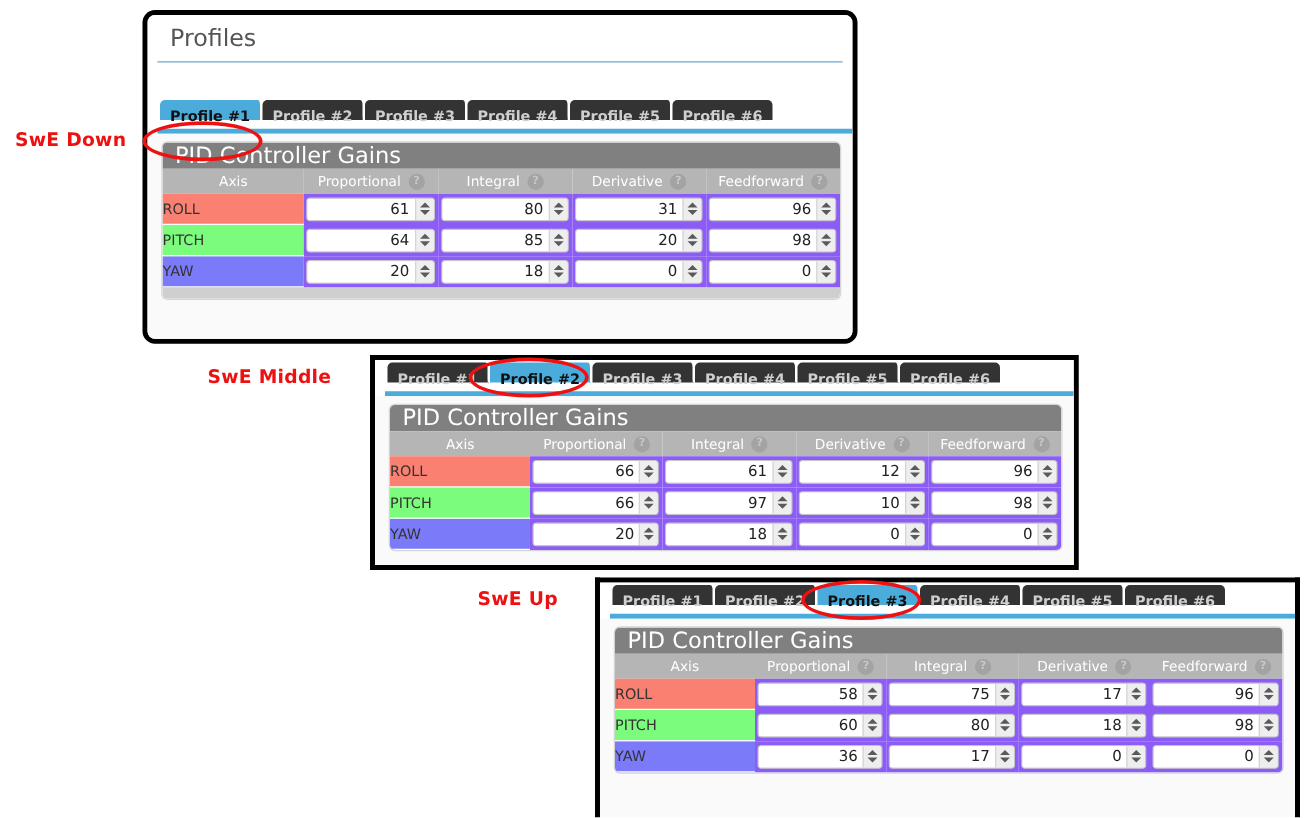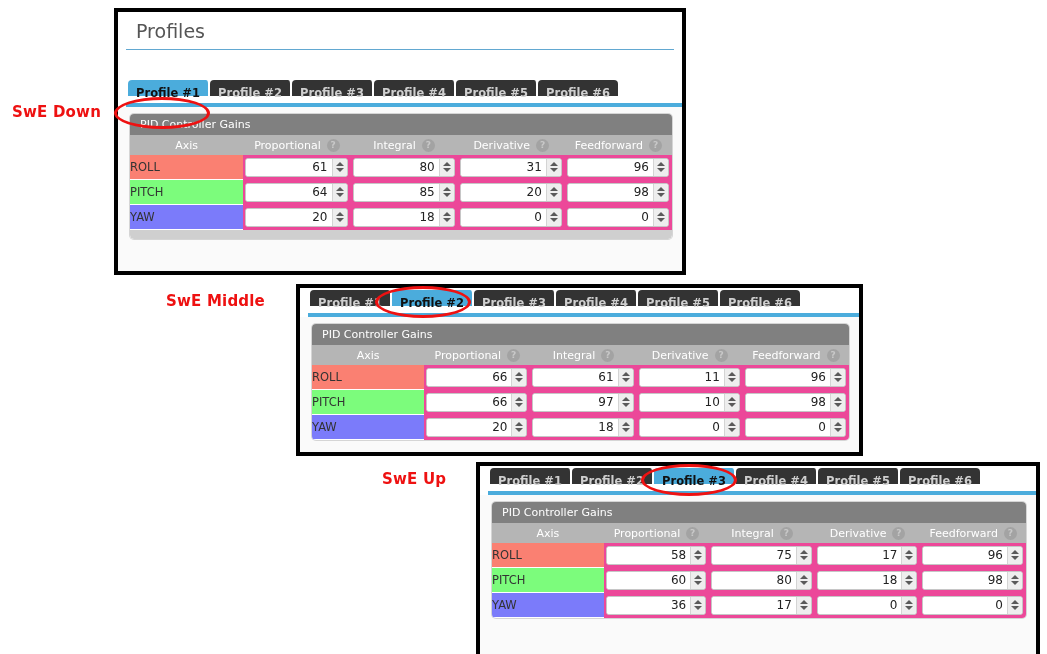--- a/index.html
+++ b/index.html
@@ -118,21 +118,21 @@
   .gbox {
     border-radius: 4px;
     overflow: hidden;
     background: #ffffff;
     box-shadow: 0 0 0 1px #d5d5d5;
   }
   .gbox-head {
     background: #808080;
     color: #ffffff;
     font-family: "DejaVu Sans", sans-serif;
-    font-size: 11px;
+    font-size: 18px;
     padding: 5px 0 6px 10px;
     height: 21px;
     box-sizing: border-box;
     line-height: 12px;
   }
 
   table.pid {
     border-collapse: collapse;
     width: 100%;
     table-layout: fixed;
@@ -167,21 +167,21 @@
     text-align: center;
     font-weight: bold;
     font-family: "DejaVu Sans", sans-serif;
     flex: none;
   }
 
   table.pid td {
     padding: 0;
     height: 24px;
     vertical-align: middle;
-    background: #ec4899;
+    background: #8b5cf6;
   }
   td.axis-cell {
     font-family: "DejaVu Sans", sans-serif;
     font-size: 11.5px;
     color: #333333;
     padding-left: 7px;
     border-bottom: 1px solid #ffffff;
   }
 
   
@@ -239,21 +239,21 @@
 </style>
 </head>
 <body>
 
 <div class="annot-label" style="left:12px; top:103px;">SwE Down</div>
 
 <div class="annot-label" style="left:166px; top:292px;">SwE Middle</div>
 
 <div class="annot-label" style="left:382px; top:470px;">SwE Up</div>
 
-<div class="panel" style="left:114px; top:8px; width:572px; height:267px;">
+<div class="panel" style="left:114px; top:8px; width:572px; height:267px;border-radius:10px;">
   <div class="panel-inner">
 
     <div class="page-title">Profiles</div>
 
     <div style="height:30px;"></div>
 
     <div class="tabbar" style="margin-left:8px;">
       <div class="tab active" style="width:82px;">Profile #1</div>
       <div class="tab" style="width:82px;">Profile #2</div>
       <div class="tab" style="width:82px;">Profile #3</div>
@@ -500,21 +500,21 @@
                 <div class="numwrap">
                   <span class="numval">61</span>
                   <span class="spin">
                       <span class="up"></span>
                       <span class="dn"></span>
                     </span>
                 </div>
               </td>
               <td>
                 <div class="numwrap">
-                  <span class="numval">11</span>
+                  <span class="numval">12</span>
                   <span class="spin">
                       <span class="up"></span>
                       <span class="dn"></span>
                     </span>
                 </div>
               </td>
               <td>
                 <div class="numwrap">
                   <span class="numval">96</span>
                   <span class="spin">

